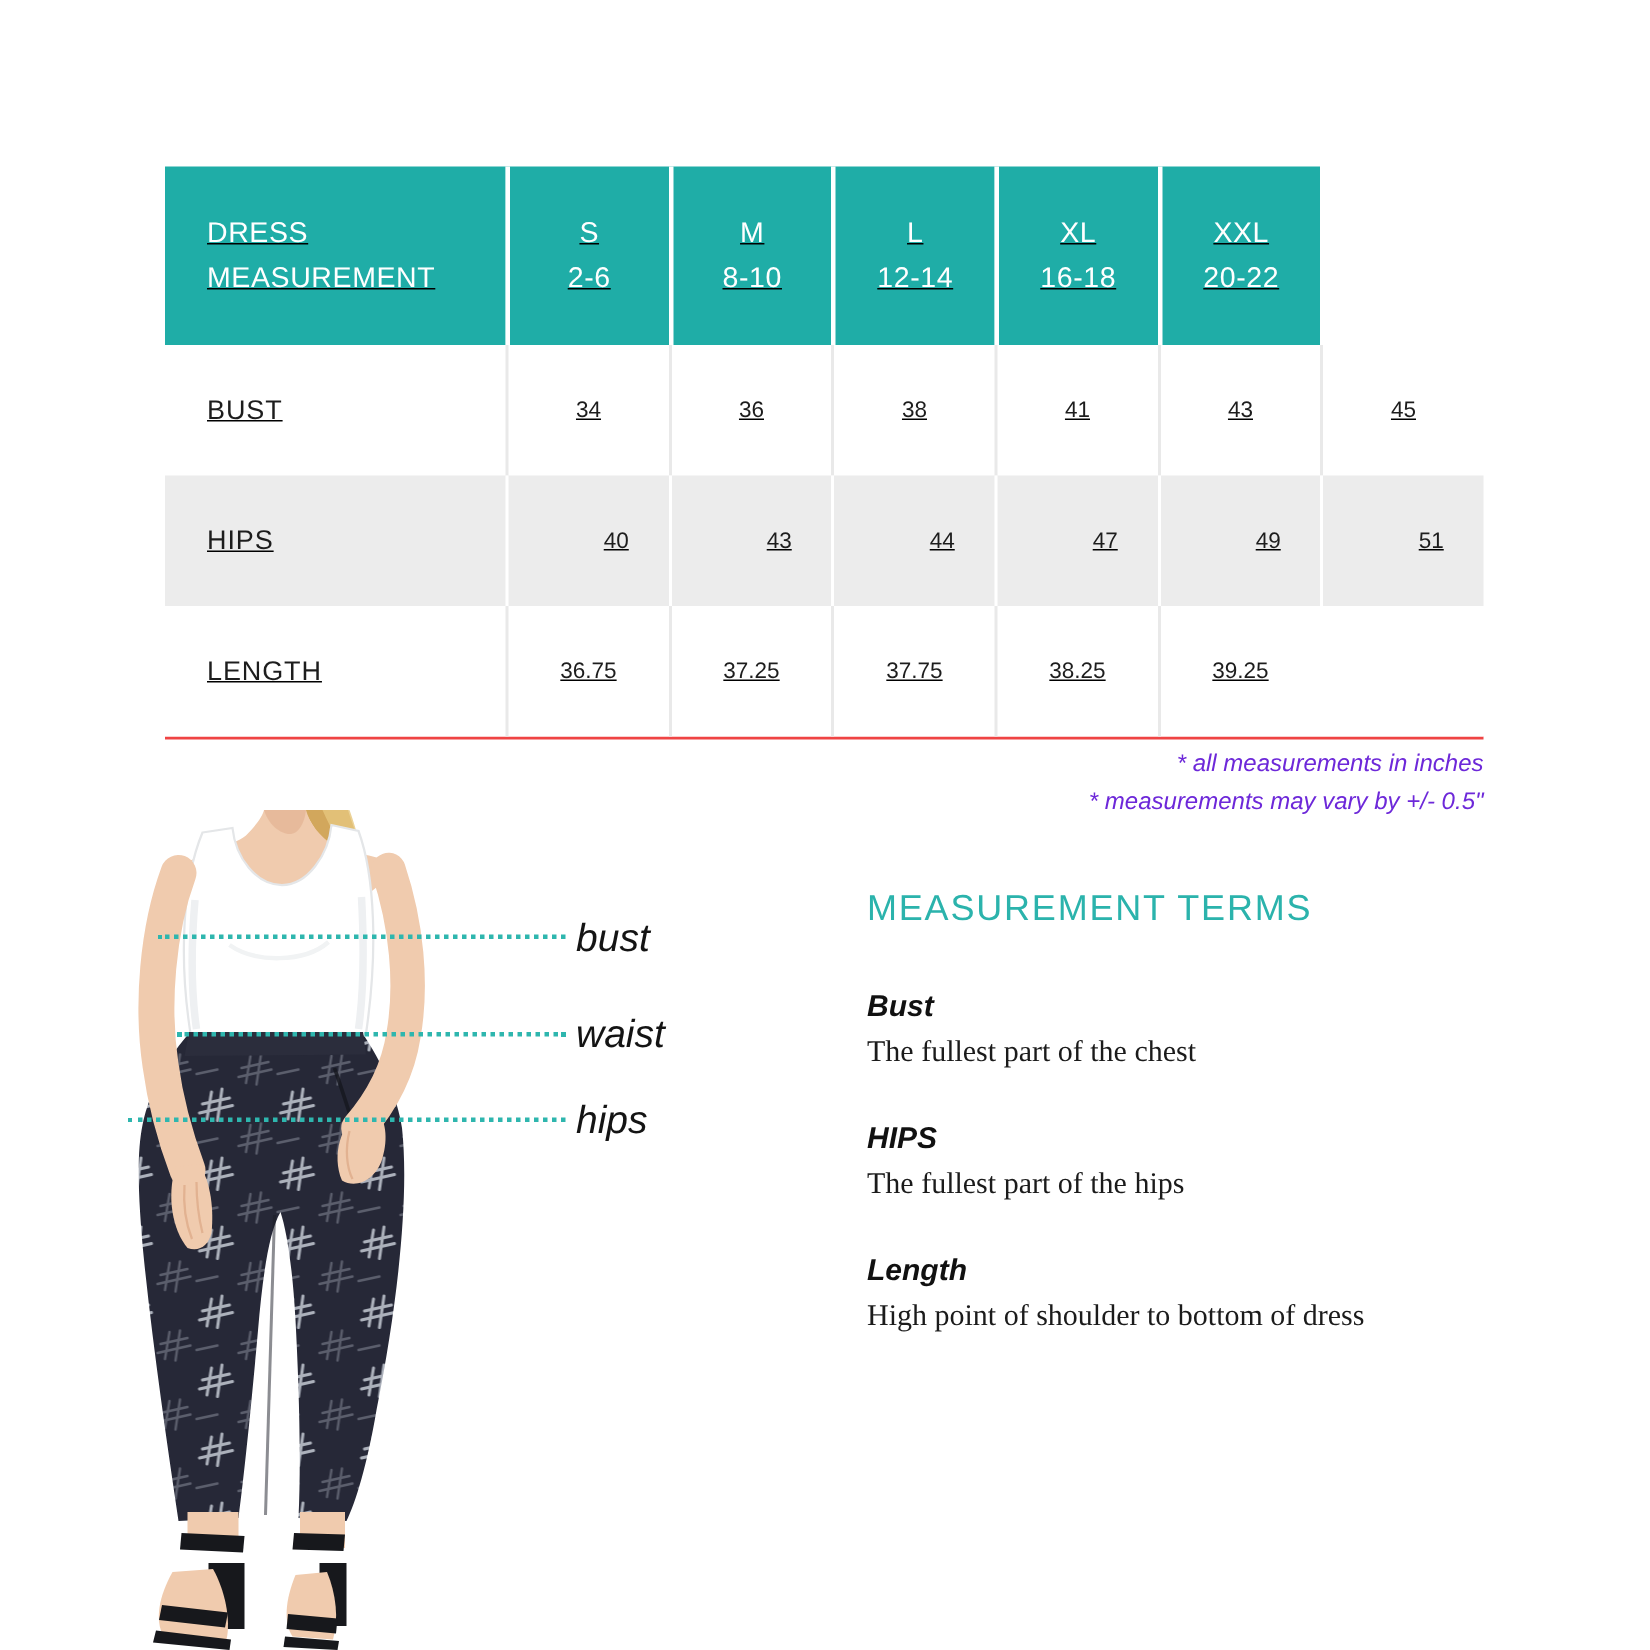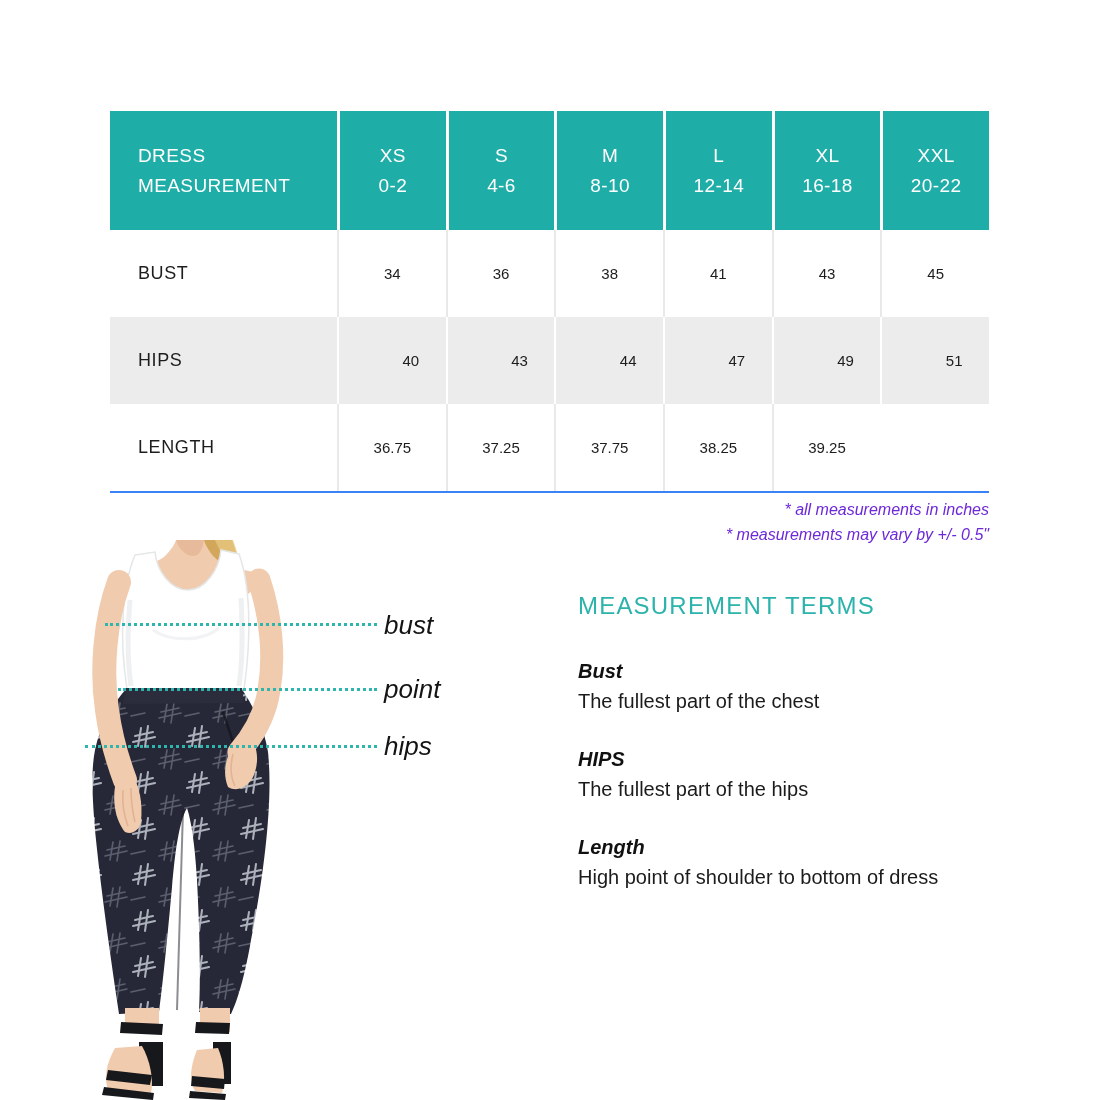--- a/index.html
+++ b/index.html
@@ -1,20 +1,20 @@
 <!DOCTYPE html>
 <html><head>
 <meta charset="utf-8">
 <style>
   * { margin:0; padding:0; box-sizing:border-box; }
   body { background:#fff; font-family:"Liberation Sans", sans-serif; }
   .page { position:relative; width:1100px; height:1100px; background:#fff; overflow:hidden; }
 
   
-  .size-chart { position:absolute; left:110px; top:111px; width:879px; border-bottom:2px solid #3b82f6; }
+  .size-chart { position:absolute; left:110px; top:111px; width:879px; border-bottom:2px solid #ef4444;text-decoration:underline; }
   .trow { display:grid; grid-template-columns:227px repeat(6,1fr); }
   .thead { height:119px; }
   .th {
     background:#1fada7; color:#fff; display:flex; flex-direction:column;
     justify-content:center; align-items:center; font-size:19px; line-height:30px;
     letter-spacing:0.4px;
   }
   .th + .th { border-left:3px solid #fff; }
   .th-first { align-items:flex-start; padding-left:28px; }
   .body-row { height:87px; }
@@ -43,40 +43,36 @@
   .measure-label { position:absolute; z-index:3; font-style:italic; font-size:26px; color:#141414; }
   .label-bust  { left:384px; top:610px; }
   .label-waist { left:384px; top:674px; }
   .label-hips  { left:384px; top:731px; }
 
   
   .terms { position:absolute; left:551px; top:592px; width:460px;margin-left:27px; }
   .terms-heading { color:#2bb3ac; font-size:24px; font-weight:400; letter-spacing:1.2px; margin-bottom:40px; }
   .term-item { margin-bottom:35px; }
   .term-name { font-size:20px; font-weight:700; font-style:italic; color:#111; margin-bottom:7px; }
-  .term-def  { font-size:20px; color:#1b1b1b; }
+  .term-def  { font-size:20px; color:#1b1b1b;font-family:Liberation Serif, serif; }
 </style>
 </head>
 <body>
 
 <div class="page">
 
   <div class="size-chart">
     <div class="trow thead">
       <div class="th th-first">
         <span>DRESS</span>
         <span>MEASUREMENT</span>
       </div>
       <div class="th">
-        <span>XS</span>
-        <span>0-2</span>
-      </div>
-      <div class="th">
         <span>S</span>
-        <span>4-6</span>
+        <span>2-6</span>
       </div>
       <div class="th">
         <span>M</span>
         <span>8-10</span>
       </div>
       <div class="th">
         <span>L</span>
         <span>12-14</span>
       </div>
       <div class="th">
@@ -198,21 +194,21 @@
       <path d="M117,536 L150,539 L149,549 L116,546 Z" fill="#17181c"></path>
       <path d="M115,551 L151,554 L150,560 L114,558 Z" fill="#17181c"></path>
     </g>
   </svg>
 
   <div class="measure-line line-bust"></div>
   <div class="measure-line line-waist"></div>
   <div class="measure-line line-hips"></div>
 
   <div class="measure-label label-bust">bust</div>
-  <div class="measure-label label-waist">point</div>
+  <div class="measure-label label-waist">waist</div>
   <div class="measure-label label-hips">hips</div>
 
   <div class="terms">
     <div class="terms-heading">MEASUREMENT TERMS</div>
 
     <div class="term-item">
       <div class="term-name">Bust</div>
       <div class="term-def">The fullest part of the chest</div>
     </div>
 

